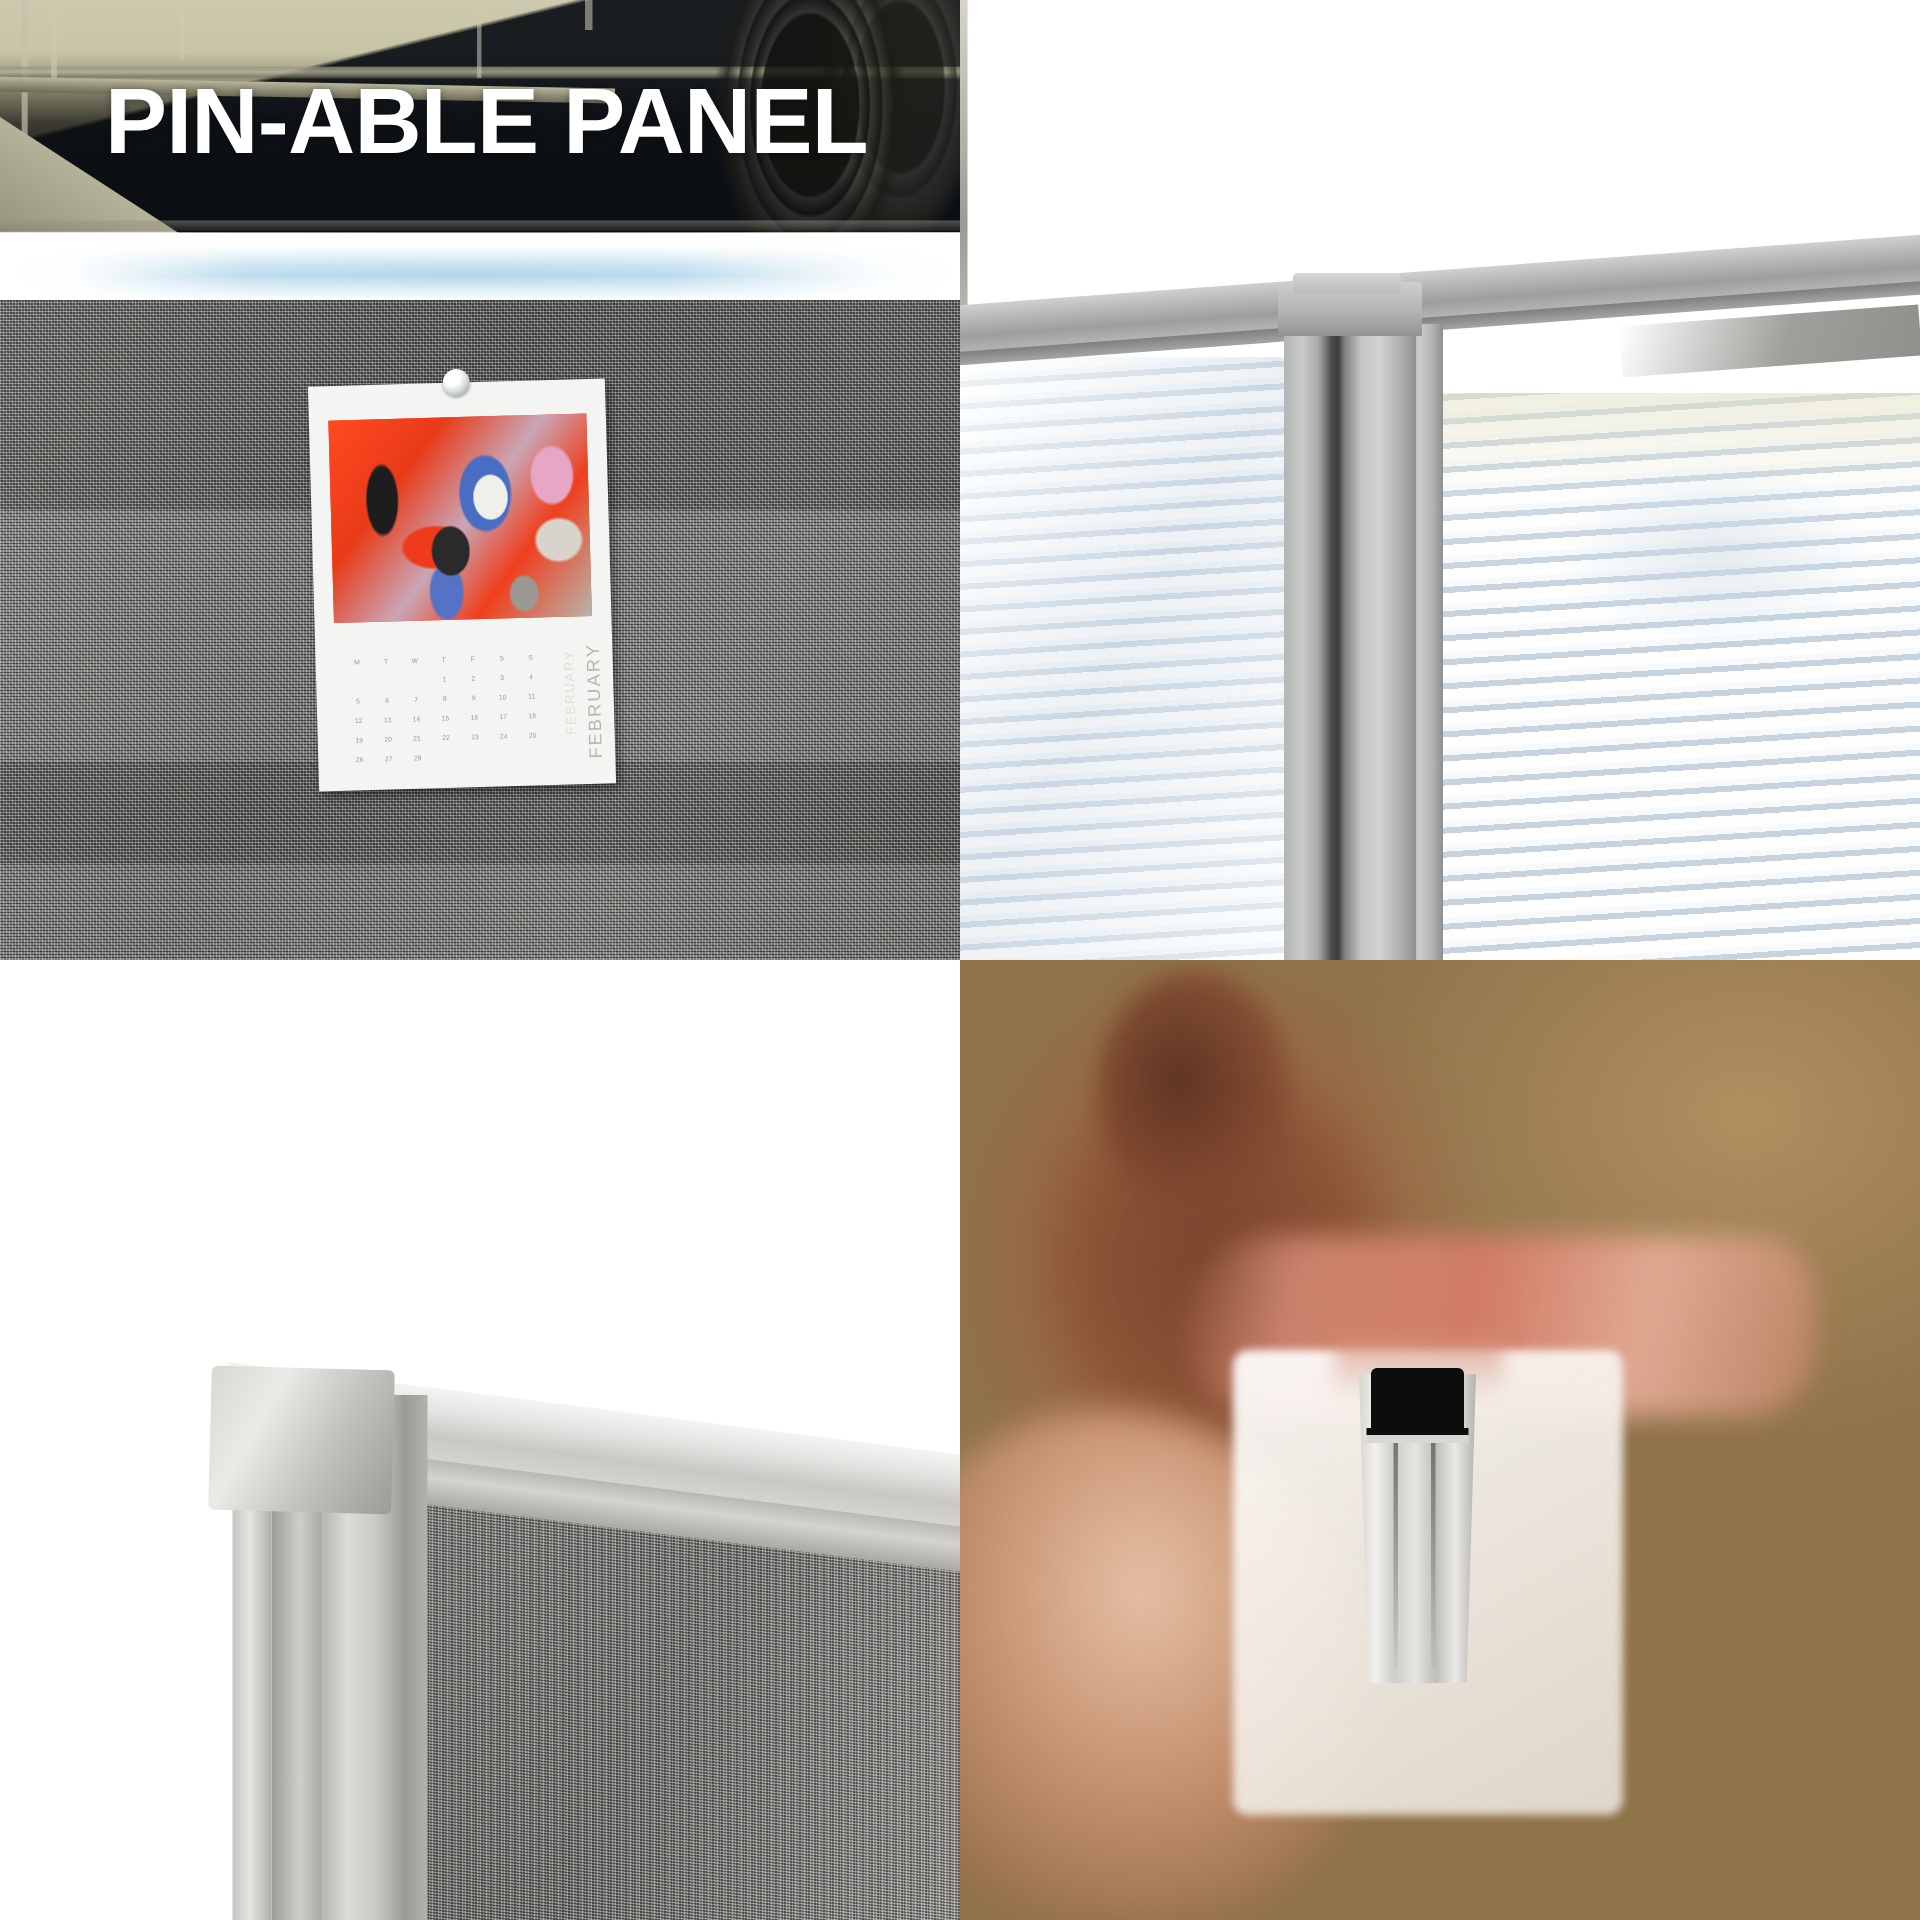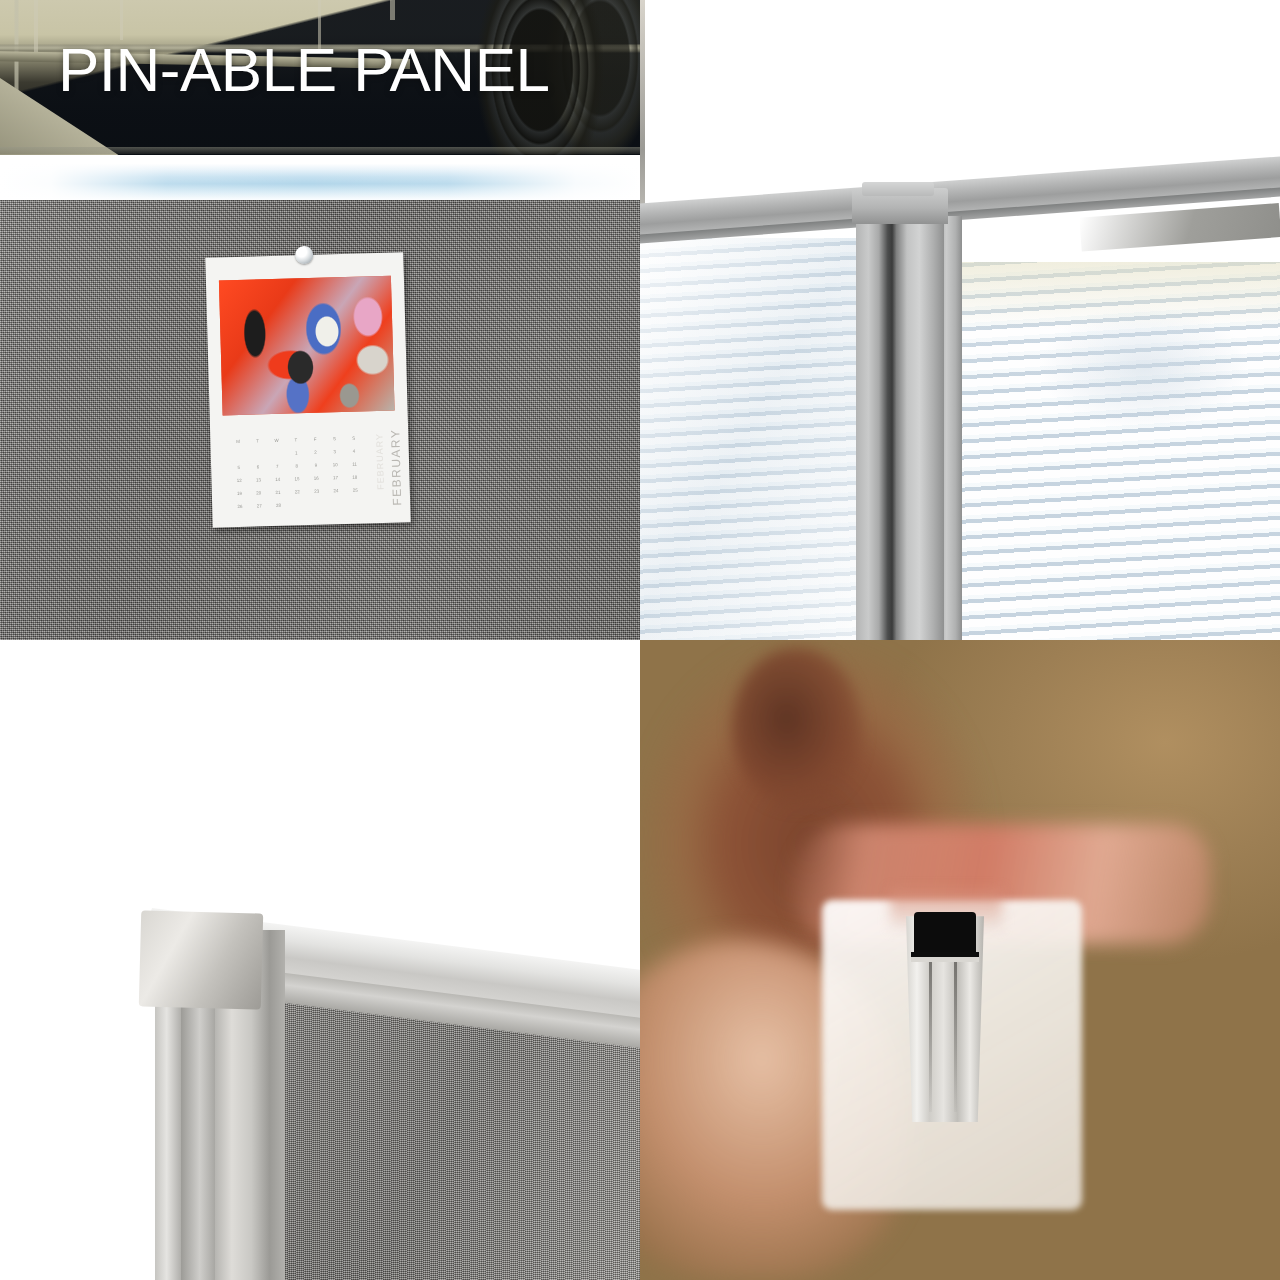--- a/index.html
+++ b/index.html
@@ -339,25 +339,25 @@
   }
   .br-blurtop{
     position:absolute;left:250px;top:250px;width:112px;height:40px;
     background:linear-gradient(to bottom, rgba(214,140,118,.7), rgba(220,216,210,.2));
     filter:blur(6px);
   }
 
   
   .headline{
     position:absolute;
-    font-weight:400;
+    font-weight:700;
     line-height:1.02;
     letter-spacing:-0.5px;
     white-space:pre-line;
-    margin:0;
+    margin:12px;
   }
   .h-pin{
     left:58px;top:38px;width:580px;
     font-size:62px;color:#ffffff;
     text-align:left;
     text-shadow:0 1px 6px rgba(0,0,0,.35);
   }
 </style>
 </head>
 <body>

